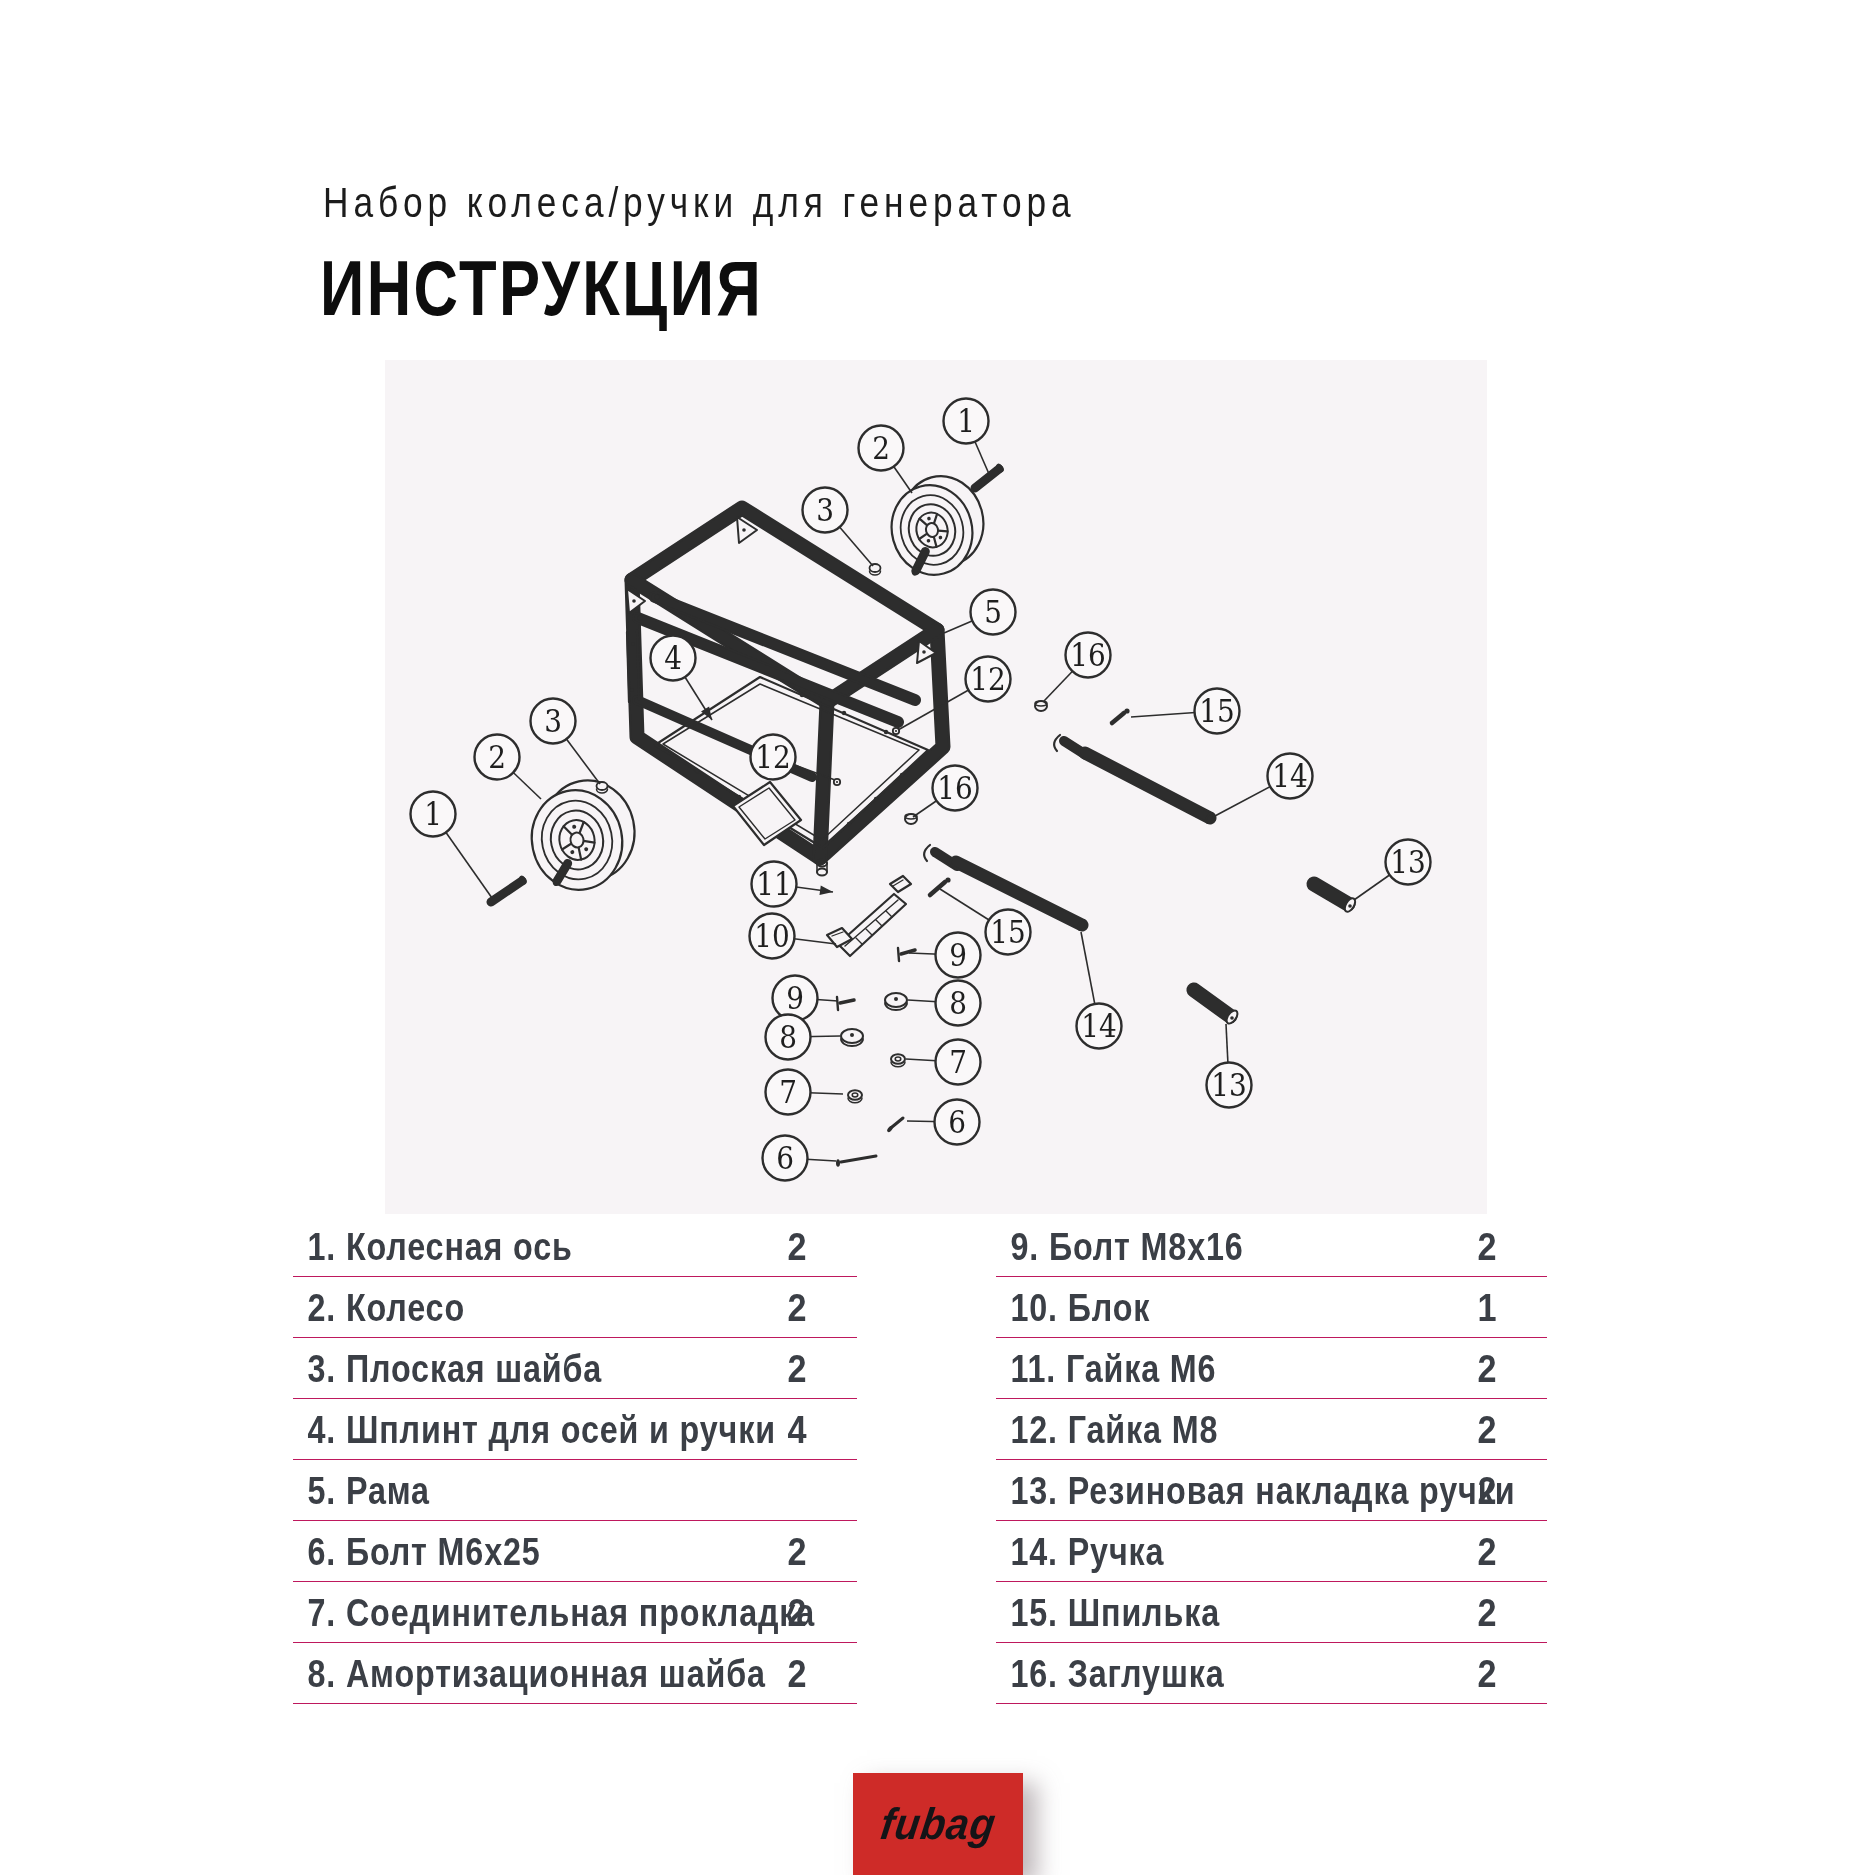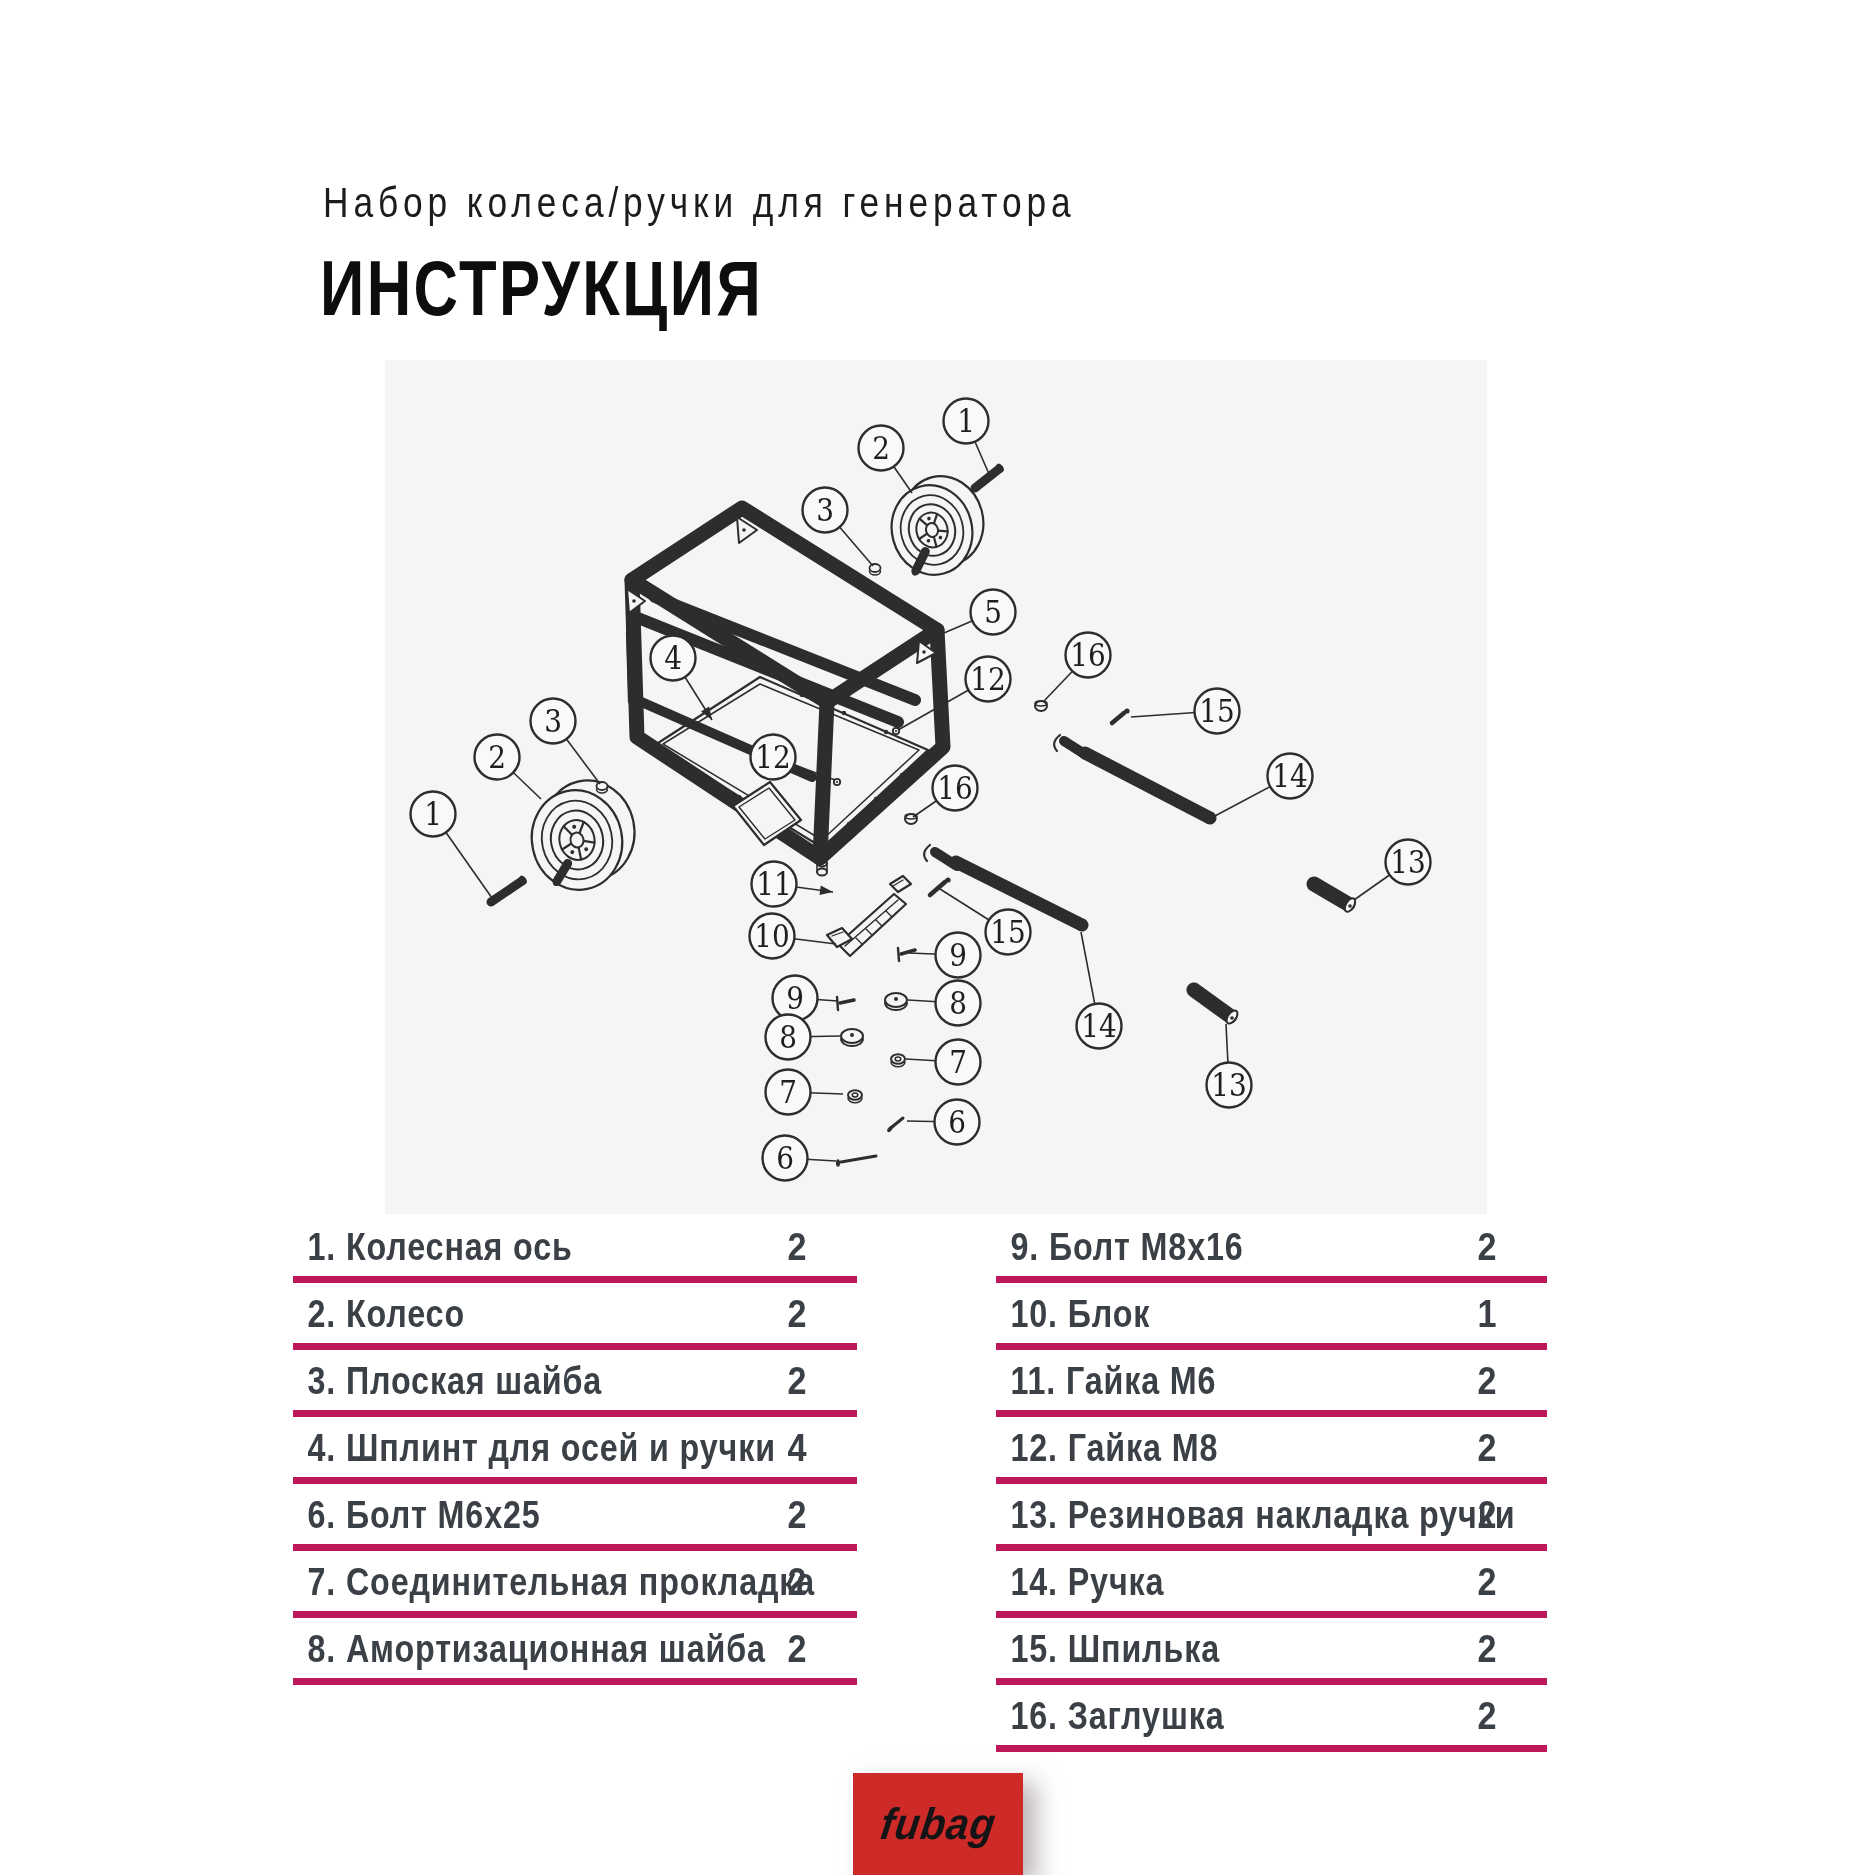--- a/index.html
+++ b/index.html
@@ -14,21 +14,21 @@
   }
   .title{
     position:absolute;left:320px;top:250px;font-size:77px;font-weight:700;
     letter-spacing:3px;color:#0d0d0d;transform:scaleX(.80);transform-origin:0 0;
     white-space:nowrap;line-height:1;
   }
   .diagram{position:absolute;left:385px;top:360px;width:1102px;height:854px;}
   .col{position:absolute;top:1216px;}
   .col.left{left:293px;width:564px;}
   .col.right{left:996px;width:551px;}
-  .prow{height:58px;border-bottom:7px solid #be185d;display:flex;align-items:center;position:relative;padding-top:2px;}
+  .prow{height:58px;border-bottom:1px solid #be185d;display:flex;align-items:center;position:relative;padding-top:2px;}
   .pname{
     font-size:38px;font-weight:700;color:#3b3f46;letter-spacing:1px;
     transform:scaleX(.85);transform-origin:0 50%;white-space:nowrap;padding-left:17px;
   }
   .pqty{
     position:absolute;right:38px;width:44px;text-align:center;font-size:38px;
     font-weight:700;color:#3b3f46;transform:scaleX(.9);
   }
   .logo{
     position:absolute;left:853px;top:1773px;width:170px;height:102px;background:#ce2b28;
@@ -420,20 +420,24 @@
     </div>
     <div class="prow">
       <span class="pname">3. Плоская шайба</span>
       <span class="pqty">2</span>
     </div>
     <div class="prow">
       <span class="pname">4. Шплинт для осей и ручки</span>
       <span class="pqty">4</span>
     </div>
     <div class="prow">
+      <span class="pname">5. Рама</span>
+      <span class="pqty"></span>
+    </div>
+    <div class="prow">
       <span class="pname">6. Болт М6х25</span>
       <span class="pqty">2</span>
     </div>
     <div class="prow">
       <span class="pname">7. Соединительная прокладка</span>
       <span class="pqty">2</span>
     </div>
     <div class="prow">
       <span class="pname">8. Амортизационная шайба</span>
       <span class="pqty">2</span>

